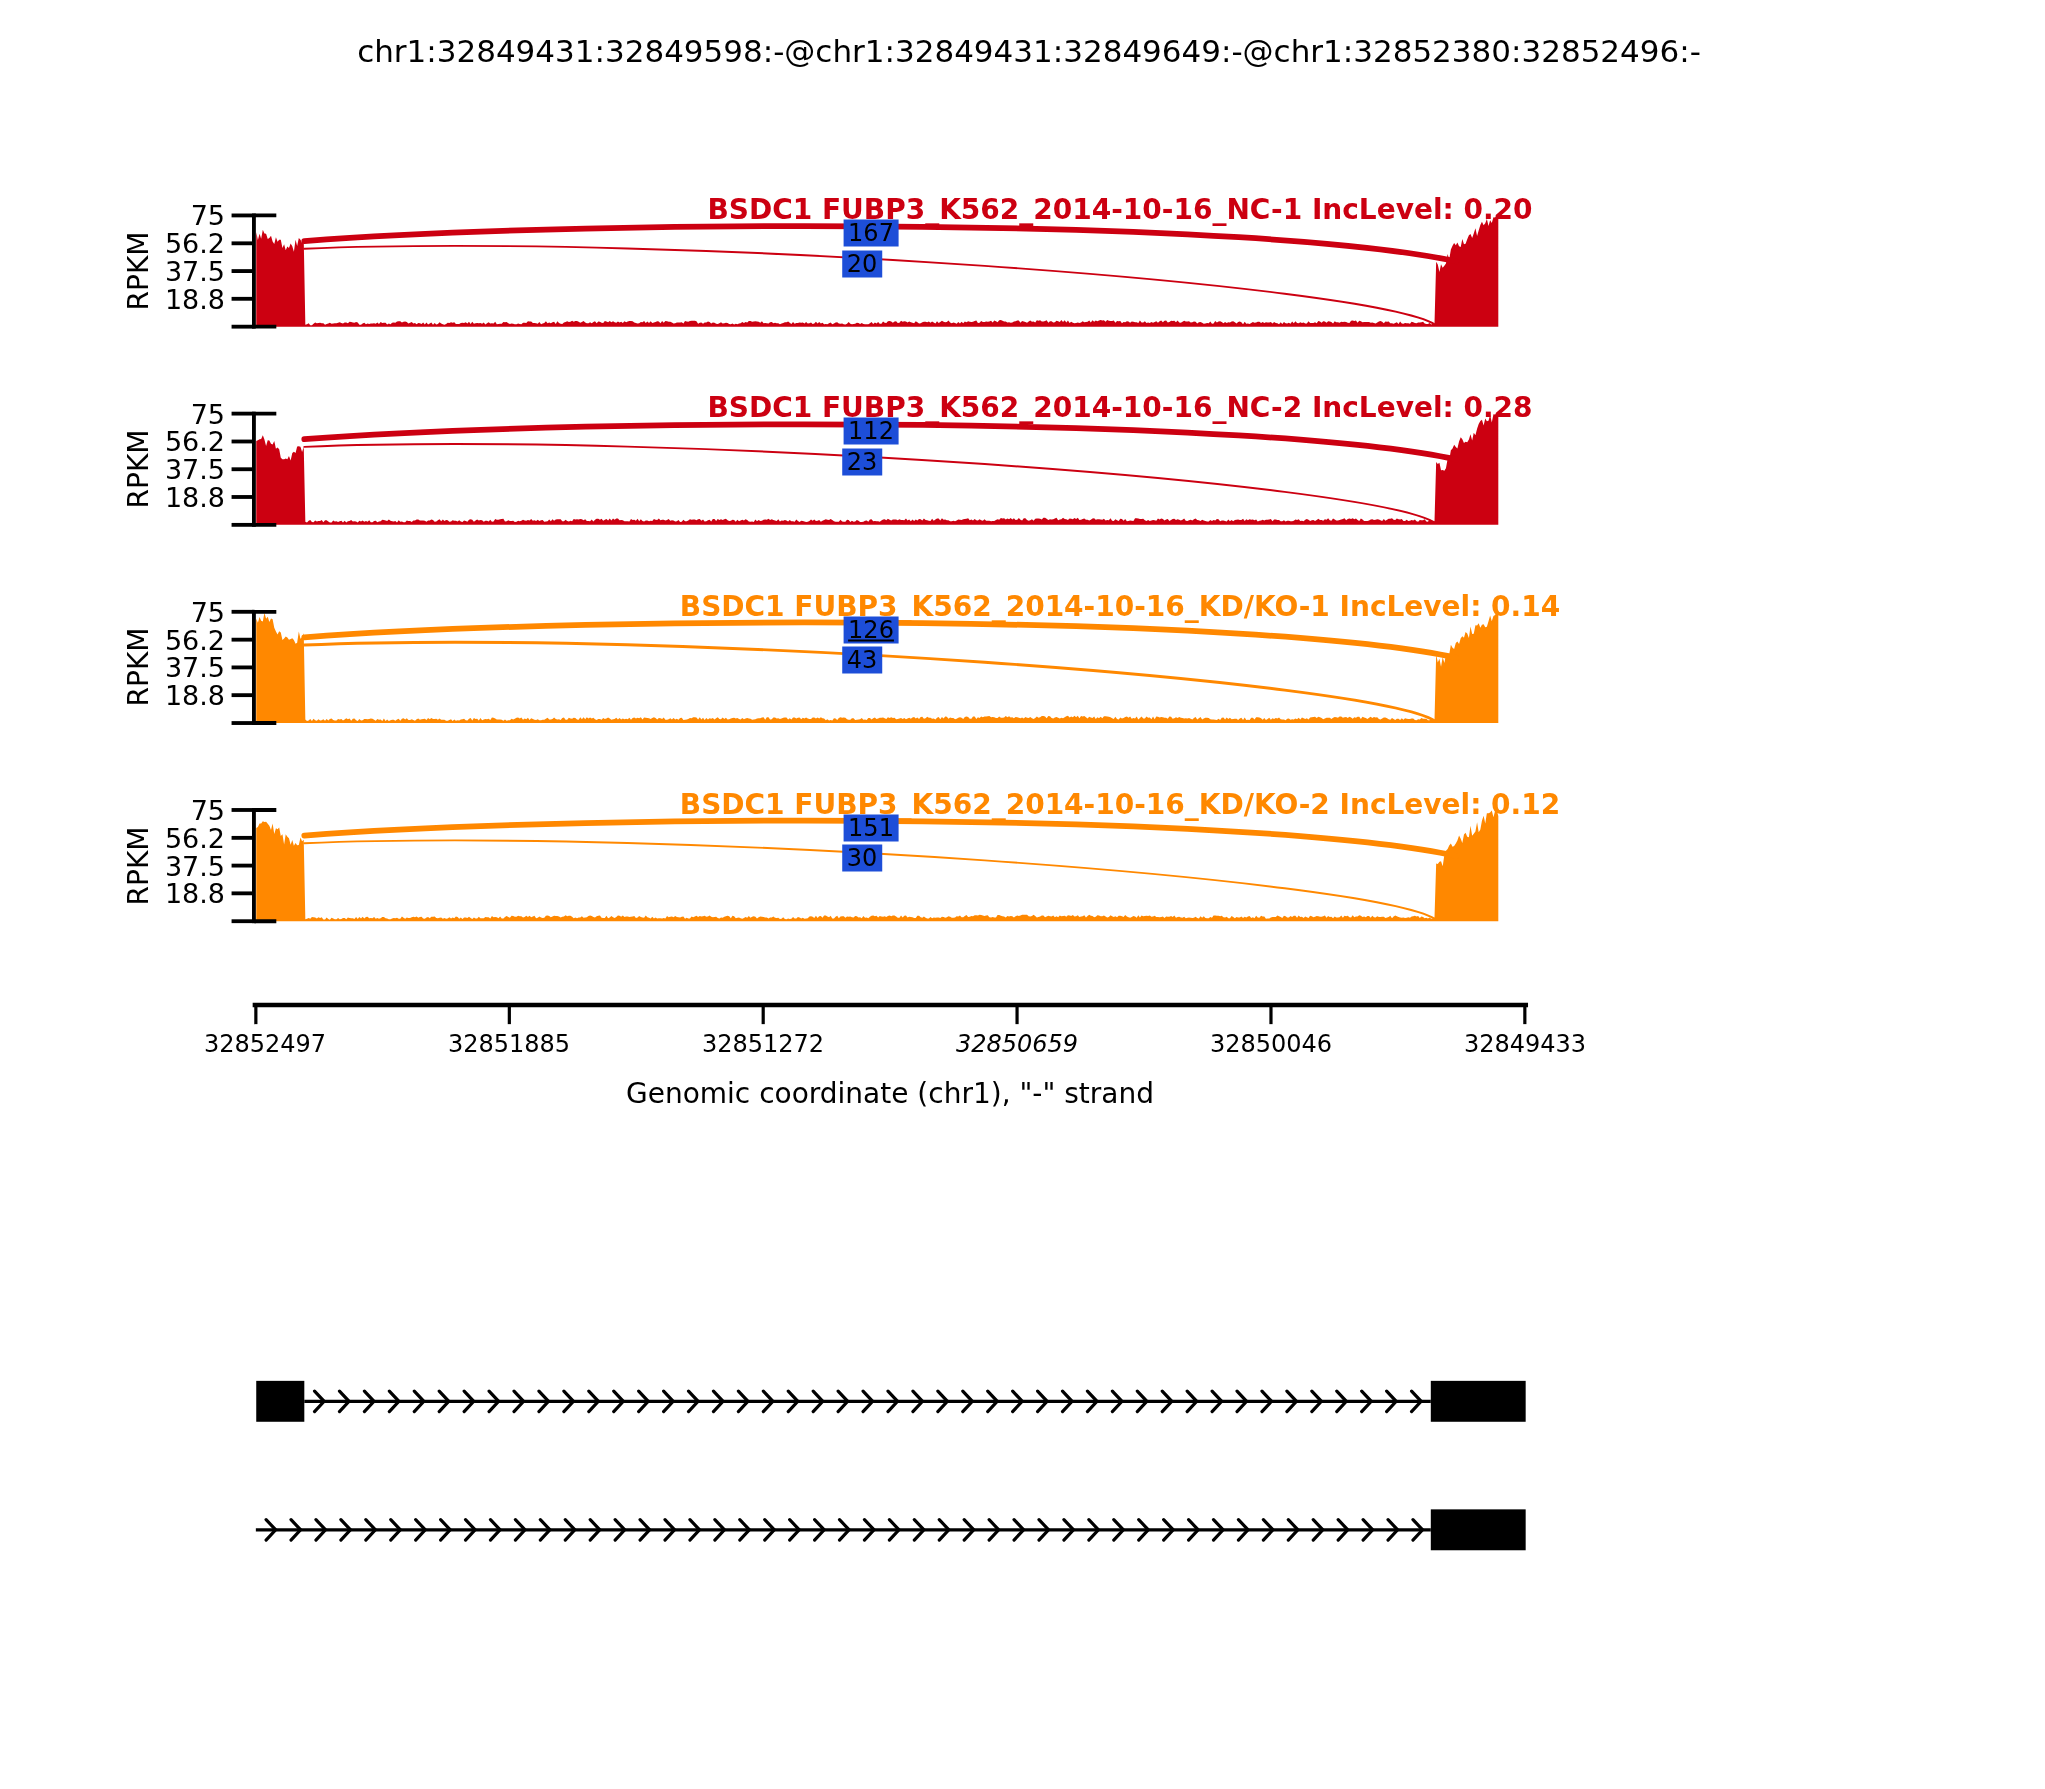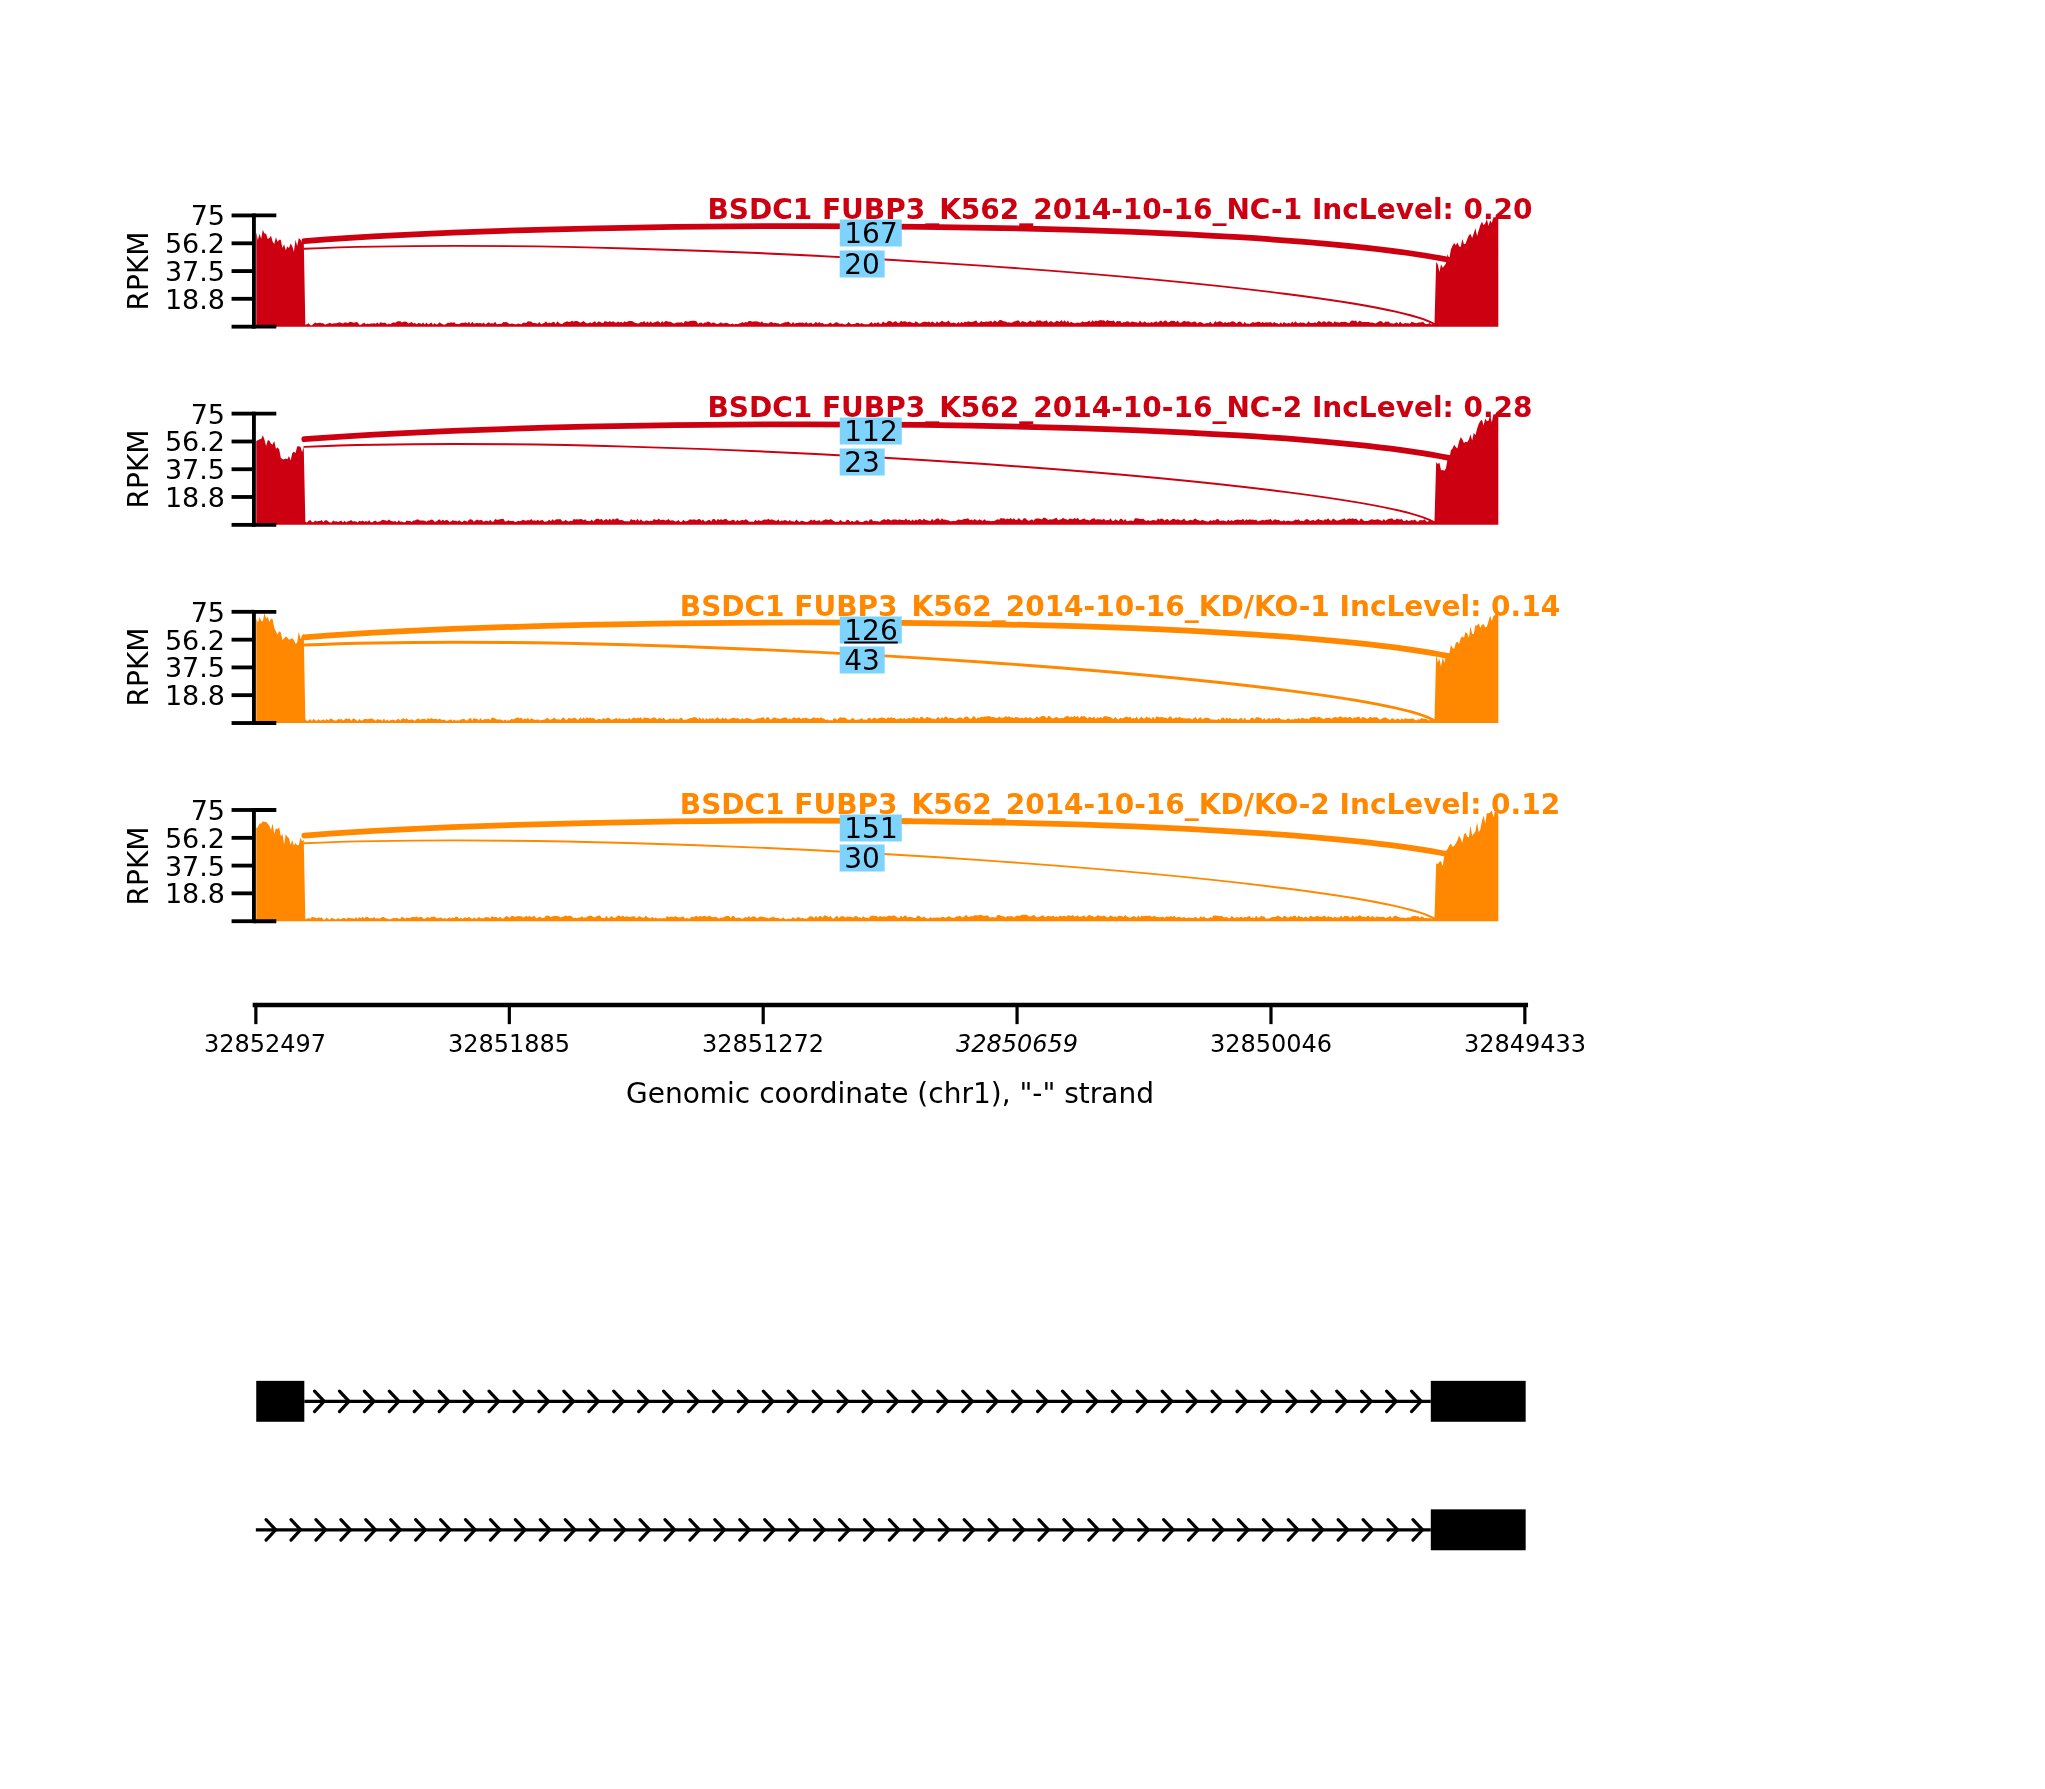--- a/index.html
+++ b/index.html
@@ -3,29 +3,30 @@
 <meta charset="utf-8">
 <style>
   html,body{margin:0;padding:0;background:#ffffff;}
   body{width:2046px;height:1790px;position:relative;font-family:"DejaVu Sans",sans-serif;color:#000;}
   #fig{position:absolute;inset:0;}
   .t{position:absolute;white-space:nowrap;}
   .main-title{font-size:31px;line-height:36px;transform:translateX(-50%);}
   .track-title{font-size:28px;line-height:32px;transform:translate(-50%,-50%);font-weight:bold;}
   .rpkm-label{font-size:28px;line-height:31px;transform:translate(-50%,-50%) rotate(-90deg);}
   .ytick{font-size:27px;line-height:31px;width:153px;text-align:right;transform:translateY(-50%);}
-  .count{font-size:28px;line-height:27px;background:#7dd3fc;padding:0 4.5px;transform:translate(-50%,-50%);}
+  .count{font-size:24px;line-height:27px;background:#1d4ed8;padding:0 4.5px;transform:translate(-50%,-50%);}
   .xtick{font-size:24px;line-height:28px;transform:translate(-50%,0);}
   .xlabel{font-size:28px;line-height:32px;transform:translate(-50%,0);}
   svg{position:absolute;left:0;top:0;}
 </style>
 </head>
 <body>
 
 <div id="fig">
+  <div class="t main-title" style="left:1029px;top:33px;">chr1:32849431:32849598:-@chr1:32849431:32849649:-@chr1:32852380:32852496:-</div>
   <svg id="shapes" width="2046" height="1790" viewBox="0 0 3200 2800">
       <path d="M400.6 511 L400.6 363.3 L403.2 375.6 L405.8 365.8 L408.3 373.4 L410.9 359.2 L413.4 365.4 L416.0 365.5 L418.6 373.9 L421.1 372.1 L423.7 368.6 L426.2 377.6 L428.8 381.7 L431.4 371.3 L433.9 378.2 L436.5 375.1 L439.0 375.1 L441.6 388.0 L444.2 382.1 L446.7 391.4 L449.3 385.4 L451.8 388.1 L454.4 381.0 L457.0 385.3 L459.5 393.7 L462.1 375.0 L464.6 384.8 L467.2 372.1 L469.8 375.0 L472.3 380.1 L474.9 375.3 L477.4 507.9 L480.0 507.2 L482.6 505.6 L485.1 508.7 L487.7 508.6 L490.2 506.4 L492.8 504.6 L495.4 505.8 L497.9 505.4 L500.5 504.8 L503.0 505.7 L505.6 505.7 L508.2 508.0 L510.7 506.7 L513.3 506.2 L515.8 504.8 L518.4 506.6 L521.0 506.1 L523.5 505.8 L526.1 505.5 L528.6 504.7 L531.2 504.2 L533.8 505.1 L536.3 506.1 L538.9 504.6 L541.4 504.6 L544.0 505.7 L546.6 503.3 L549.1 503.6 L551.7 504.6 L554.2 505.0 L556.8 503.7 L559.4 504.6 L561.9 507.9 L564.5 507.9 L567.0 506.0 L569.6 504.8 L572.2 507.1 L574.7 506.0 L577.3 507.0 L579.8 506.1 L582.4 506.0 L585.0 505.7 L587.5 506.4 L590.1 504.6 L592.6 507.0 L595.2 503.8 L597.8 505.2 L600.3 504.9 L602.9 504.8 L605.4 507.6 L608.0 506.2 L610.6 507.2 L613.1 504.8 L615.7 504.3 L618.2 504.8 L620.8 503.0 L623.4 502.6 L625.9 502.6 L628.5 504.5 L631.0 503.2 L633.6 502.9 L636.1 503.7 L638.7 506.0 L641.3 504.8 L643.8 503.6 L646.4 506.1 L648.9 505.4 L651.5 507.2 L654.1 505.2 L656.6 505.6 L659.2 507.0 L661.7 504.3 L664.3 507.6 L666.9 504.4 L669.4 507.6 L672.0 506.2 L674.5 504.4 L677.1 507.8 L679.7 505.1 L682.2 507.5 L684.8 506.9 L687.3 504.1 L689.9 505.9 L692.5 507.3 L695.0 507.8 L697.6 507.0 L700.1 504.9 L702.7 505.1 L705.3 504.2 L707.8 504.8 L710.4 504.1 L712.9 507.0 L715.5 506.7 L718.1 507.0 L720.6 505.1 L723.2 504.7 L725.7 505.1 L728.3 504.1 L730.9 505.9 L733.4 503.2 L736.0 507.0 L738.5 503.2 L741.1 506.6 L743.7 505.8 L746.2 505.4 L748.8 505.7 L751.3 505.4 L753.9 506.3 L756.5 504.6 L759.0 507.5 L761.6 505.5 L764.1 504.0 L766.7 505.9 L769.3 505.7 L771.8 505.9 L774.4 503.3 L776.9 507.2 L779.5 506.9 L782.1 506.4 L784.6 506.6 L787.2 503.8 L789.7 504.1 L792.3 503.7 L794.9 505.7 L797.4 507.0 L800.0 506.0 L802.5 506.6 L805.1 507.4 L807.7 507.4 L810.2 505.9 L812.8 506.7 L815.3 507.3 L817.9 504.7 L820.5 504.8 L823.0 505.1 L825.6 502.6 L828.1 502.8 L830.7 502.8 L833.3 505.4 L835.8 505.3 L838.4 505.8 L840.9 506.3 L843.5 503.8 L846.1 507.1 L848.6 506.2 L851.2 505.4 L853.7 502.6 L856.3 505.5 L858.9 504.4 L861.4 505.8 L864.0 504.0 L866.5 503.4 L869.1 506.9 L871.7 502.7 L874.2 505.4 L876.8 506.3 L879.3 506.7 L881.9 504.5 L884.5 503.6 L887.0 502.7 L889.6 503.8 L892.1 503.3 L894.7 501.9 L897.2 503.2 L899.8 502.2 L902.4 502.1 L904.9 503.2 L907.5 504.9 L910.0 503.8 L912.6 502.2 L915.2 504.4 L917.7 505.8 L920.3 505.7 L922.8 504.1 L925.4 505.7 L928.0 503.8 L930.5 502.7 L933.1 505.7 L935.6 502.8 L938.2 503.2 L940.8 504.8 L943.3 505.1 L945.9 502.1 L948.4 502.9 L951.0 504.2 L953.6 502.3 L956.1 504.1 L958.7 502.5 L961.2 504.2 L963.8 504.7 L966.4 502.9 L968.9 504.6 L971.5 503.4 L974.0 505.1 L976.6 502.6 L979.2 503.9 L981.7 502.9 L984.3 502.0 L986.8 502.3 L989.4 502.7 L992.0 504.5 L994.5 505.4 L997.1 506.0 L999.6 505.7 L1002.2 503.6 L1004.8 503.9 L1007.3 502.3 L1009.9 505.2 L1012.4 503.1 L1015.0 505.2 L1017.6 502.5 L1020.1 505.3 L1022.7 504.3 L1025.2 503.6 L1027.8 502.7 L1030.4 502.9 L1032.9 505.8 L1035.5 502.3 L1038.0 505.0 L1040.6 502.3 L1043.2 502.7 L1045.7 503.3 L1048.3 503.3 L1050.8 504.6 L1053.4 506.2 L1056.0 505.6 L1058.5 504.4 L1061.1 504.5 L1063.6 504.5 L1066.2 503.9 L1068.8 506.1 L1071.3 502.3 L1073.9 503.0 L1076.4 503.2 L1079.0 502.2 L1081.6 501.8 L1084.1 501.8 L1086.7 501.8 L1089.2 502.6 L1091.8 506.3 L1094.4 504.7 L1096.9 504.3 L1099.5 506.3 L1102.0 504.5 L1104.6 504.3 L1107.2 503.1 L1109.7 503.7 L1112.3 505.9 L1114.8 504.6 L1117.4 504.7 L1120.0 506.5 L1122.5 506.9 L1125.1 505.7 L1127.6 504.0 L1130.2 506.0 L1132.8 505.8 L1135.3 504.8 L1137.9 505.3 L1140.4 507.0 L1143.0 507.4 L1145.6 506.1 L1148.1 507.7 L1150.7 506.4 L1153.2 507.2 L1155.8 506.0 L1158.3 505.8 L1160.9 503.7 L1163.5 505.1 L1166.0 503.5 L1168.6 504.4 L1171.1 502.0 L1173.7 502.2 L1176.3 503.3 L1178.8 502.8 L1181.4 502.7 L1183.9 502.9 L1186.5 503.2 L1189.1 504.8 L1191.6 502.7 L1194.2 505.7 L1196.7 505.3 L1199.3 505.5 L1201.9 505.9 L1204.4 504.0 L1207.0 503.8 L1209.5 505.6 L1212.1 505.0 L1214.7 505.6 L1217.2 505.6 L1219.8 507.2 L1222.3 506.0 L1224.9 505.3 L1227.5 504.0 L1230.0 504.0 L1232.6 503.1 L1235.1 504.8 L1237.7 506.7 L1240.3 503.7 L1242.8 506.3 L1245.4 505.1 L1247.9 505.4 L1250.5 504.4 L1253.1 504.9 L1255.6 504.5 L1258.2 506.2 L1260.7 503.6 L1263.3 506.0 L1265.9 505.8 L1268.4 504.3 L1271.0 506.7 L1273.5 506.1 L1276.1 503.4 L1278.7 506.1 L1281.2 503.8 L1283.8 505.9 L1286.3 505.0 L1288.9 507.4 L1291.5 507.0 L1294.0 507.2 L1296.6 505.8 L1299.1 504.6 L1301.7 507.2 L1304.3 506.2 L1306.8 504.5 L1309.4 504.1 L1311.9 506.1 L1314.5 506.3 L1317.1 506.1 L1319.6 507.2 L1322.2 507.7 L1324.7 506.3 L1327.3 503.7 L1329.9 506.4 L1332.4 507.2 L1335.0 506.7 L1337.5 506.4 L1340.1 504.7 L1342.7 505.3 L1345.2 506.8 L1347.8 505.4 L1350.3 506.9 L1352.9 507.3 L1355.5 507.3 L1358.0 507.4 L1360.6 505.8 L1363.1 503.8 L1365.7 506.9 L1368.3 504.5 L1370.8 506.1 L1373.4 503.5 L1375.9 506.3 L1378.5 506.4 L1381.1 503.0 L1383.6 504.8 L1386.2 505.1 L1388.7 502.5 L1391.3 502.3 L1393.9 502.8 L1396.4 504.9 L1399.0 503.0 L1401.5 502.7 L1404.1 505.2 L1406.7 505.0 L1409.2 501.8 L1411.8 503.3 L1414.3 502.5 L1416.9 503.0 L1419.4 504.3 L1422.0 503.1 L1424.6 504.2 L1427.1 505.0 L1429.7 505.5 L1432.2 502.7 L1434.8 504.0 L1437.4 506.1 L1439.9 505.8 L1442.5 504.1 L1445.0 503.3 L1447.6 503.2 L1450.2 504.2 L1452.7 502.9 L1455.3 505.0 L1457.8 502.8 L1460.4 504.3 L1463.0 505.9 L1465.5 502.6 L1468.1 505.3 L1470.6 503.7 L1473.2 501.9 L1475.8 503.2 L1478.3 503.9 L1480.9 503.5 L1483.4 501.5 L1486.0 504.4 L1488.6 505.5 L1491.1 504.4 L1493.7 505.3 L1496.2 506.3 L1498.8 503.8 L1501.4 505.9 L1503.9 503.3 L1506.5 505.5 L1509.0 503.0 L1511.6 503.9 L1514.2 502.7 L1516.7 503.3 L1519.3 503.6 L1521.8 503.3 L1524.4 502.3 L1527.0 501.5 L1529.5 505.3 L1532.1 504.7 L1534.6 502.3 L1537.2 503.6 L1539.8 503.8 L1542.3 503.1 L1544.9 503.2 L1547.4 502.9 L1550.0 501.7 L1552.6 504.6 L1555.1 501.3 L1557.7 502.4 L1560.2 504.1 L1562.8 501.1 L1565.4 500.7 L1567.9 501.8 L1570.5 503.1 L1573.0 502.8 L1575.6 504.3 L1578.2 503.9 L1580.7 504.7 L1583.3 504.6 L1585.8 502.9 L1588.4 502.5 L1591.0 501.5 L1593.5 501.4 L1596.1 504.7 L1598.6 502.0 L1601.2 503.0 L1603.8 503.7 L1606.3 504.8 L1608.9 502.9 L1611.4 501.5 L1614.0 503.2 L1616.6 502.8 L1619.1 504.5 L1621.7 500.9 L1624.2 501.8 L1626.8 501.0 L1629.4 503.1 L1631.9 502.8 L1634.5 502.2 L1637.0 501.0 L1639.6 504.7 L1642.2 502.6 L1644.7 502.6 L1647.3 504.4 L1649.8 504.0 L1652.4 501.6 L1655.0 502.7 L1657.5 503.8 L1660.1 500.5 L1662.6 503.6 L1665.2 501.0 L1667.8 504.6 L1670.3 501.5 L1672.9 505.1 L1675.4 503.4 L1678.0 505.0 L1680.5 505.6 L1683.1 505.1 L1685.7 504.4 L1688.2 505.3 L1690.8 504.5 L1693.3 502.4 L1695.9 504.1 L1698.5 503.7 L1701.0 503.4 L1703.6 501.4 L1706.1 504.3 L1708.7 500.8 L1711.3 503.4 L1713.8 501.3 L1716.4 502.4 L1718.9 501.4 L1721.5 500.6 L1724.1 501.5 L1726.6 500.9 L1729.2 503.3 L1731.7 500.4 L1734.3 501.7 L1736.9 502.1 L1739.4 502.3 L1742.0 501.4 L1744.5 505.0 L1747.1 502.2 L1749.7 502.7 L1752.2 502.3 L1754.8 505.5 L1757.3 503.7 L1759.9 503.9 L1762.5 502.5 L1765.0 502.9 L1767.6 504.9 L1770.1 502.8 L1772.7 503.4 L1775.3 503.9 L1777.8 504.1 L1780.4 505.4 L1782.9 501.5 L1785.5 504.6 L1788.1 504.4 L1790.6 502.5 L1793.2 505.1 L1795.7 504.3 L1798.3 505.3 L1800.9 503.6 L1803.4 504.9 L1806.0 503.8 L1808.5 502.5 L1811.1 505.0 L1813.7 502.4 L1816.2 501.2 L1818.8 504.2 L1821.3 501.9 L1823.9 501.2 L1826.5 504.6 L1829.0 503.8 L1831.6 501.9 L1834.1 502.2 L1836.7 501.8 L1839.3 504.0 L1841.8 501.4 L1844.4 504.4 L1846.9 504.9 L1849.5 503.4 L1852.1 501.8 L1854.6 502.9 L1857.2 503.1 L1859.7 502.7 L1862.3 504.5 L1864.9 503.9 L1867.4 503.1 L1870.0 503.3 L1872.5 506.2 L1875.1 504.0 L1877.7 503.7 L1880.2 505.0 L1882.8 506.3 L1885.3 505.9 L1887.9 505.1 L1890.5 505.7 L1893.0 503.1 L1895.6 506.6 L1898.1 505.9 L1900.7 502.1 L1903.3 504.4 L1905.8 502.9 L1908.4 502.6 L1910.9 503.7 L1913.5 505.6 L1916.1 503.8 L1918.6 505.3 L1921.2 504.0 L1923.7 504.3 L1926.3 503.0 L1928.8 502.6 L1931.4 503.9 L1934.0 505.9 L1936.5 503.5 L1939.1 503.1 L1941.6 503.9 L1944.2 507.1 L1946.8 503.4 L1949.3 506.5 L1951.9 506.1 L1954.4 507.0 L1957.0 505.3 L1959.6 503.8 L1962.1 505.0 L1964.7 504.5 L1967.2 503.2 L1969.8 503.3 L1972.4 505.1 L1974.9 503.6 L1977.5 505.3 L1980.0 503.9 L1982.6 504.5 L1985.2 504.4 L1987.7 503.5 L1990.3 506.2 L1992.8 503.8 L1995.4 505.1 L1998.0 505.5 L2000.5 507.1 L2003.1 503.9 L2005.6 506.8 L2008.2 503.6 L2010.8 505.5 L2013.3 506.2 L2015.9 504.9 L2018.4 506.4 L2021.0 503.1 L2023.6 505.5 L2026.1 502.4 L2028.7 505.1 L2031.2 505.7 L2033.8 504.0 L2036.4 505.3 L2038.9 504.6 L2041.5 506.1 L2044.0 506.1 L2046.6 502.7 L2049.2 505.1 L2051.7 505.2 L2054.3 505.4 L2056.8 504.0 L2059.4 505.5 L2062.0 502.3 L2064.5 503.0 L2067.1 504.8 L2069.6 502.6 L2072.2 503.0 L2074.8 504.7 L2077.3 502.5 L2079.9 503.1 L2082.4 503.6 L2085.0 506.1 L2087.6 502.6 L2090.1 503.9 L2092.7 504.1 L2095.2 504.7 L2097.8 503.4 L2100.4 503.6 L2102.9 503.3 L2105.5 503.8 L2108.0 504.8 L2110.6 505.2 L2113.2 501.9 L2115.7 501.4 L2118.3 502.3 L2120.8 501.2 L2123.4 505.0 L2126.0 501.8 L2128.5 502.4 L2131.1 504.2 L2133.6 503.7 L2136.2 503.6 L2138.8 503.5 L2141.3 503.7 L2143.9 504.7 L2146.4 504.5 L2149.0 505.2 L2151.6 506.1 L2154.1 504.4 L2156.7 502.8 L2159.2 502.0 L2161.8 503.2 L2164.4 505.6 L2166.9 502.9 L2169.5 503.3 L2172.0 502.9 L2174.6 505.5 L2177.2 505.8 L2179.7 506.6 L2182.3 505.3 L2184.8 504.0 L2187.4 506.7 L2189.9 503.1 L2192.5 506.2 L2195.1 506.4 L2197.6 505.4 L2200.2 505.8 L2202.7 505.7 L2205.3 506.4 L2207.9 503.4 L2210.4 504.0 L2213.0 505.4 L2215.5 505.6 L2218.1 504.3 L2220.7 504.4 L2223.2 503.9 L2225.8 503.2 L2228.3 506.0 L2230.9 506.8 L2233.5 506.8 L2236.0 505.3 L2238.6 507.6 L2241.1 505.9 L2243.7 506.3 L2246.3 409.4 L2248.8 413.6 L2251.4 425.5 L2253.9 413.4 L2256.5 418.8 L2259.1 415.6 L2261.6 412.2 L2264.2 397.3 L2266.7 406.1 L2269.3 390.1 L2271.9 384.6 L2274.4 380.3 L2277.0 383.7 L2279.5 379.2 L2282.1 385.1 L2284.7 386.2 L2287.2 373.8 L2289.8 382.2 L2292.3 381.2 L2294.9 374.2 L2297.5 368.1 L2300.0 366.2 L2302.6 372.1 L2305.1 365.4 L2307.7 356.9 L2310.3 369.3 L2312.8 360.7 L2315.4 351.8 L2317.9 346.8 L2320.5 352.2 L2323.1 349.1 L2325.6 342.5 L2328.2 353.4 L2330.7 344.7 L2333.3 348.7 L2335.9 340.0 L2338.4 340.1 L2341.0 337.0 L2343.5 337.0 L2343.5 511 Z" fill="#CC0011" stroke="none"></path>
       <path d="M475.79797650130547 377 C 950 341, 1980 343, 2278.1054177545693 409" fill="none" stroke="#CC0011" stroke-width="9" stroke-linecap="round"></path>
       <path d="M475.79797650130547 389 C 1050 365, 2150 445, 2245.065274151436 508" fill="none" stroke="#CC0011" stroke-width="3" stroke-linecap="round"></path>
       <path d="M397 334 L397 514" stroke="#000" stroke-width="6"></path>
       <path d="M397 337 L432 337 M397 511 L432 511" stroke="#000" stroke-width="6"></path>
       <path d="M362 337.0 L397 337.0" stroke="#000" stroke-width="6"></path>
       <path d="M362 380.6 L397 380.6" stroke="#000" stroke-width="6"></path>
       <path d="M362 424.0 L397 424.0" stroke="#000" stroke-width="6"></path>
       <path d="M362 467.4 L397 467.4" stroke="#000" stroke-width="6"></path>

